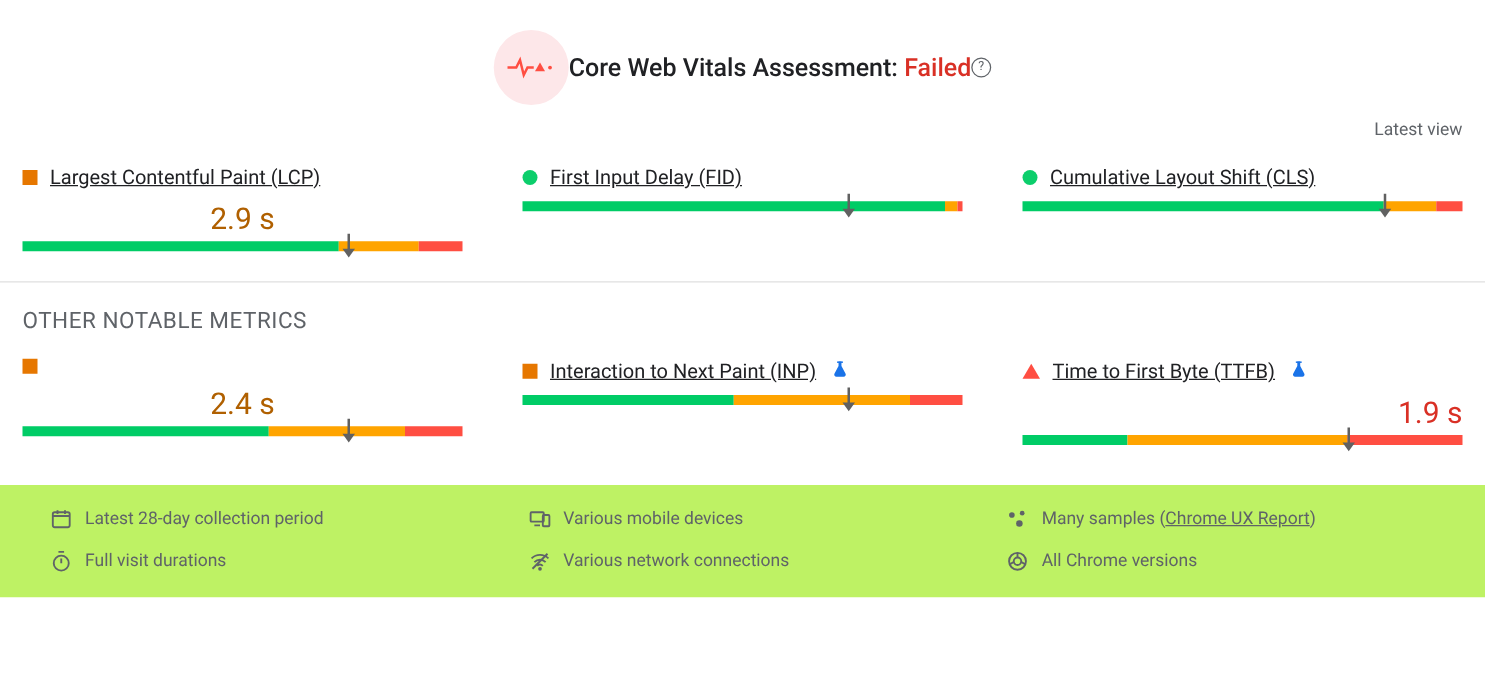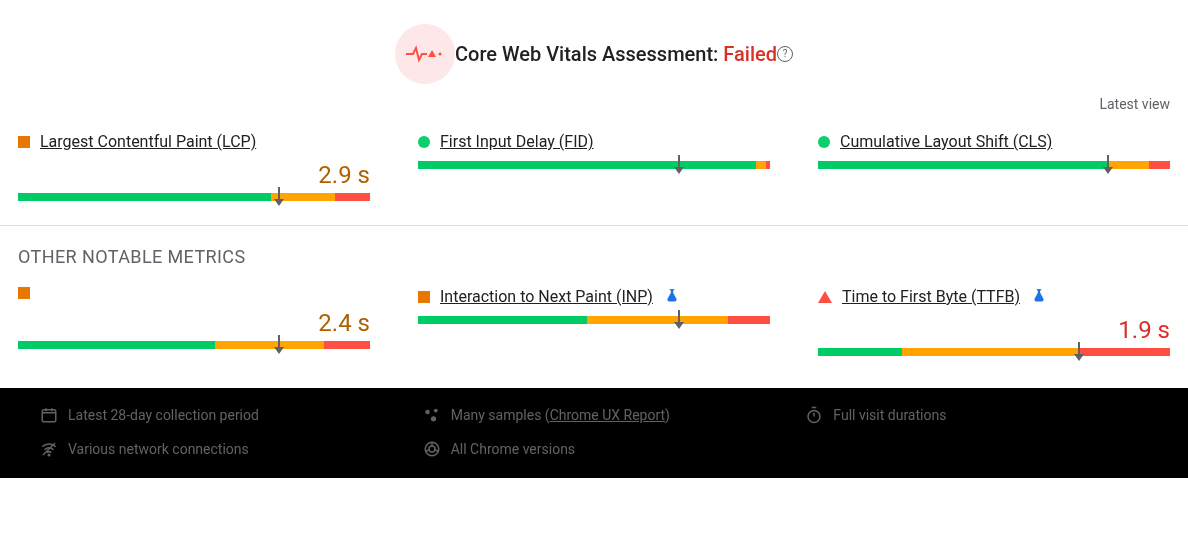--- a/index.html
+++ b/index.html
@@ -53,21 +53,21 @@
   }
   .metric-name {
     font-size: 16px; color:#202124; text-decoration: underline;
     cursor: pointer;
   }
   .flask-icon { color:#1a73e8; margin-left:2px; }
   .metric-value {
     text-align: right; font-size: 24px; font-weight: 400;
     margin-bottom: 4px;
   }
-  .val-orange { color:#c5221f; color:#b45309; color:#a16207; color:#c26c0a; }
+  .val-orange { color:#c5221f; color:#b45309; color:#a16207; color:#c26c0a;text-align:center; }
   .val-green  { color:#018642; }
   .val-red    { color:#d93025; }
   
   .val-orange { color:#b06000; }
 
   .bar {
     position:relative; height:8px; width:100%;
     display:flex; border-radius:0;
   }
   .seg { height:8px; }
@@ -83,21 +83,21 @@
     border-top:7px solid #616161;
   }
 
   .divider { border:none; border-top:1px solid #e0e0e0; margin: 0 0 20px; }
   .section-label {
     color:#5f6368; font-size:18px; letter-spacing:0.4px;
     padding:0 18px 20px; text-transform:uppercase;
   }
 
   .footer {
-    background:#000000; margin-top:8px;
+    background:#bef264; margin-top:8px;
     padding:18px 24px 20px 40px;
     display:grid; grid-template-columns: repeat(3, 1fr);
     row-gap:16px; column-gap:24px;
     color:#5f6368; font-size:14px;
   }
   .footer-item { display:flex; align-items:center; gap:10px; }
   .footer-item a { color:#5f6368; text-decoration:underline; cursor:pointer; }
   .ficon { width:18px; height:18px; flex:0 0 18px; color:#5f6368; }
 </style>
 </head>
@@ -229,20 +229,28 @@
 
   <div class="footer">
     <div class="footer-item">
       <svg class="ficon" viewBox="0 0 24 24" fill="none" stroke="currentColor" stroke-width="2">
           <rect x="3" y="5" width="18" height="16" rx="2"></rect>
           <path d="M3 9h18M8 3v4M16 3v4"></path>
         </svg>
       <span>Latest 28-day collection period</span>
     </div>
     <div class="footer-item">
+      <svg class="ficon" viewBox="0 0 24 24" fill="none" stroke="currentColor" stroke-width="2">
+          <rect x="2" y="5" width="14" height="10" rx="1"></rect>
+          <path d="M6 19h6"></path>
+          <rect x="15" y="8" width="7" height="12" rx="1"></rect>
+        </svg>
+      <span>Various mobile devices</span>
+    </div>
+    <div class="footer-item">
       <svg class="ficon" viewBox="0 0 24 24" fill="currentColor">
           <circle cx="6" cy="8" r="3"></circle>
           <circle cx="17" cy="6" r="2.5"></circle>
           <circle cx="14" cy="17" r="3.5"></circle>
         </svg>
       <span><span>Many samples (</span><a>Chrome UX Report</a><span>)</span></span>
     </div>
     <div class="footer-item">
       <svg class="ficon" viewBox="0 0 24 24" fill="none" stroke="currentColor" stroke-width="2">
           <circle cx="12" cy="14" r="8"></circle>

